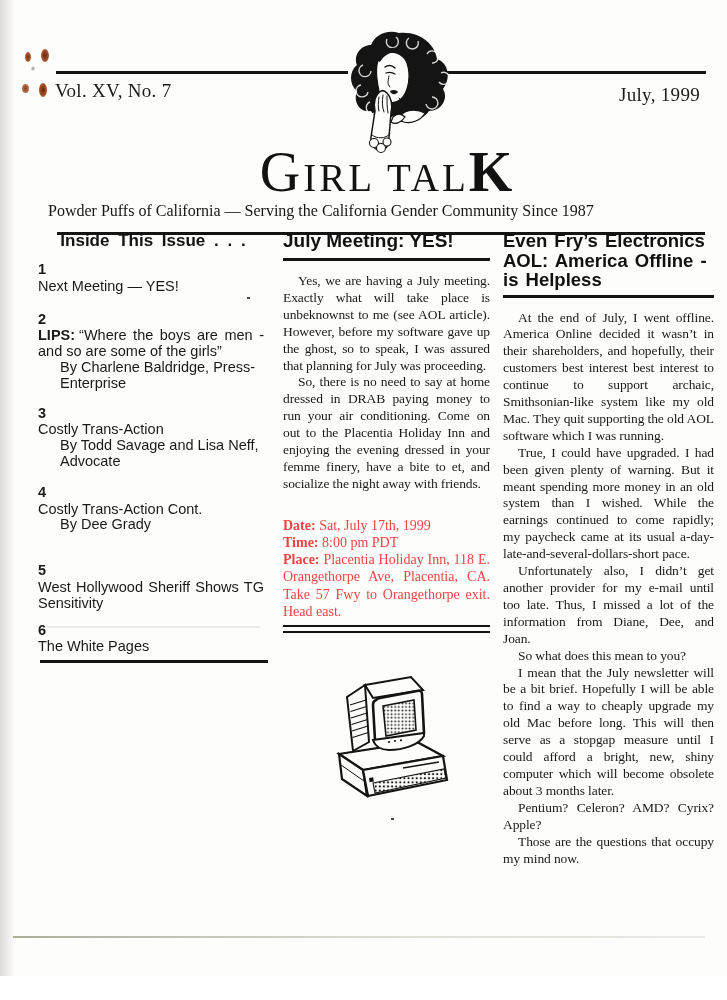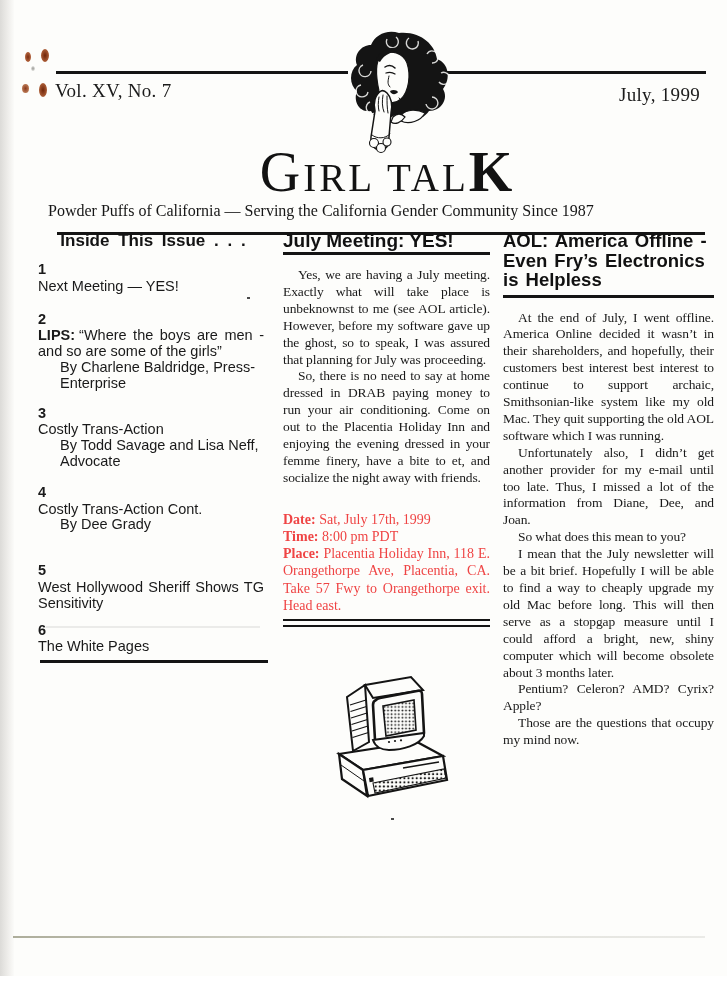--- a/index.html
+++ b/index.html
@@ -50,21 +50,21 @@
   .toc-item{font-size:14.5px;line-height:15.8px;text-align:justify;padding-right:4px;color:#1a1a1a;}
   .toc-num{display:block;font-weight:bold;margin-bottom:1px;}
   .toc-bold{font-weight:bold;}
   .toc-bold:not(:empty){margin-right:4px;}
   .toc-byline{display:block;padding-left:22px;text-align:left;}
   .toc-byline:empty{display:none;}
   .mb17{margin-bottom:17px;}.mb14{margin-bottom:14px;}.mb15{margin-bottom:15px;}
   .mb30{margin-bottom:30px;}.mb11{margin-bottom:11px;}
   .article-heading{font-family:"Liberation Sans", sans-serif;font-weight:bold;color:#111;
     border-bottom:3px solid #141414;margin:0 0 12px 0;}
-  .col-mid .article-heading{font-size:19px;line-height:20px;padding-bottom:1px;}
+  .col-mid .article-heading{font-size:19px;line-height:20px;padding-bottom:7px;}
   .col-right .article-heading{font-size:18.5px;line-height:19.5px;padding-bottom:5px;word-spacing:2px;}
   .article-heading .hline{display:block;white-space:nowrap;}
   .body-par{font-size:13.5px;line-height:16.9px;text-align:justify;text-indent:15px;
     margin:0;letter-spacing:-0.1px;color:#191919;}
   .meeting-info{margin-top:24px;font-size:14px;line-height:17.2px;color:#ef4444;}
   .info-row{text-align:justify;margin:0;}
   .info-label{font-weight:bold;}
   .double-rule{margin-top:5px;height:3.5px;border-top:2.5px solid #141414;border-bottom:2px solid #141414;}
   .computer{position:absolute;left:329px;top:666px;width:124px;height:138px;}
 </style>
@@ -208,25 +208,26 @@
     <path fill="#fdfdfb" stroke="#141414" stroke-width="2" d="M44,74 L95,67 L95,70 C90,79 74,84 60,84 C52,84 46,80 44,74 Z"></path>
     <g fill="#141414">
       <circle cx="60" cy="76" r="1.1"></circle>
         <circle cx="66" cy="75" r="1.1"></circle>
         <circle cx="72" cy="74.3" r="1.1"></circle>
     </g>
   </svg>
 
   <div class="col col-right">
     <h2 class="article-heading">
+      <span class="hline">Even Fry’s Electronics</span>
       <span class="hline">AOL: America Offline -</span>
-      <span class="hline">Even Fry’s Electronics</span>
       <span class="hline">is Helpless</span>
     </h2>
     <p class="body-par">At the end of July, I went offline. America Online decided it wasn’t in their shareholders, and hopefully, their customers best interest best interest to continue to support archaic, Smithsonian-like system like my old Mac.  They quit supporting the old AOL software which I was running.</p>
+    <p class="body-par">True, I could have upgraded. I had been given plenty of warning. But it meant spending more money in an old system than I wished.  While the earnings continued to come rapidly; my paycheck came at its usual a-day-late-and-several-dollars-short pace.</p>
     <p class="body-par">Unfortunately also, I didn’t get another provider for my e-mail until too late. Thus, I missed a lot of the information from Diane, Dee, and Joan.</p>
     <p class="body-par">So what does this mean to you?</p>
     <p class="body-par">I mean that the July newsletter will be a bit brief. Hopefully I will be able to find a way to cheaply upgrade my old Mac before long. This will then serve as a stopgap measure until I could afford a bright, new, shiny computer which will become obsolete about 3 months later.</p>
     <p class="body-par">Pentium?  Celeron?  AMD?  Cyrix? Apple?</p>
     <p class="body-par">Those are the questions that occupy my mind now.</p>
   </div>
 
 </div>
 
 </body></html>

